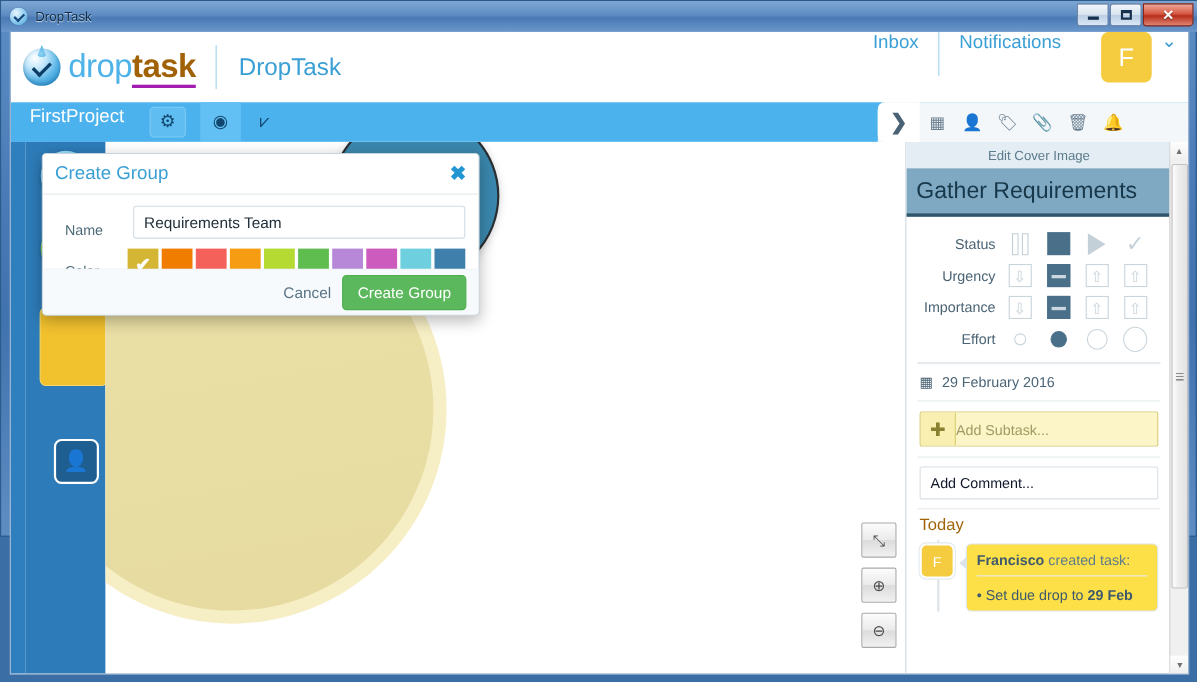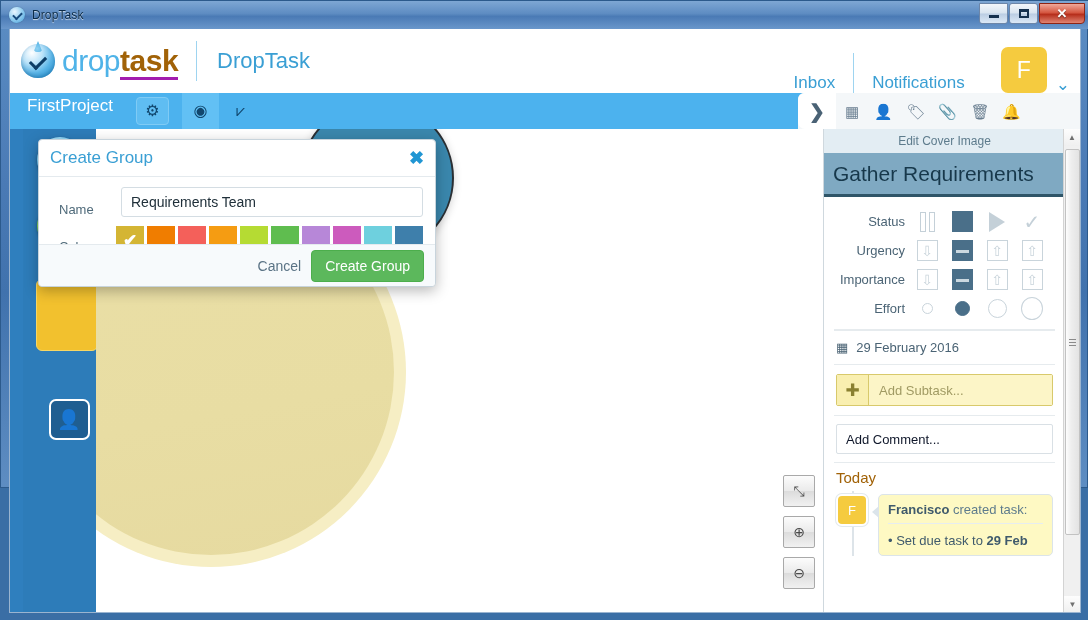--- a/index.html
+++ b/index.html
@@ -86,21 +86,21 @@
   #logo-drop::after{
     content:""; position:absolute; left:9px; top:12px; width:13px; height:7px;
     border-left: 3.5px solid #0c3d66; border-bottom: 3.5px solid #0c3d66;
     transform: rotate(-45deg);
   }
   #logo-text { margin-left: 7px; font-size: 30px; letter-spacing: -.5px; }
   #logo-drop-word { color: #4fb3e8; }
   #logo-task-word { color: #a16207; font-weight: bold; border-bottom: 3px solid #a21caf; }
   #logo-divider { width: 1px; height: 40px; background: #9ed4f0; margin: 0 20px 0 18px; }
   #page-title-top { font-size: 22px; color: #3a9fd4; }
-  #header-right { margin-left: auto; display: flex; align-items: flex-end; height: 100%; }
+  #header-right { margin-left: auto; display: flex; align-items: flex-start; height: 100%; }
   .hdr-link { font-size: 17px; color: #3a9fd4; padding: 0 18px; }
   #hdr-divider { width: 1px; height: 40px; background: #9ed4f0; }
   #avatar {
     width: 46px; height: 46px; background: #f5cb3f; border-radius: 7px;
     display: flex; align-items: center; justify-content: center;
     color: #ffffff; font-size: 23px; margin-left: 18px;
   }
   #avatar-caret {
     margin: 0 12px 0 9px; color: #3a9fd4; font-size: 17px; line-height: 1;
   }
@@ -248,40 +248,40 @@
   #date-row { padding: 9px 12px; display: flex; align-items: center; gap: 8px; font-size: 13px; color: #4b6475; }
   #cal-ico { font-size: 13px; color: #4b6475; }
 
   #subtask-row { padding: 9px 12px; }
   #subtask-box { height: 32px; display: flex; border: 1px solid #d8c96b; border-radius: 2px; overflow: hidden; }
   #subtask-plus {
     width: 32px; background: #f9efb0; display: flex; align-items: center; justify-content: center;
     color: #8a8030; font-size: 17px; border-right: 1px solid #d8c96b;
   }
   #subtask-input { flex: 1; background: #fcf5c7; display: flex; align-items: center;
-    padding-left: 10px; font-size: 13px; color: #a09a63; }
+    font-size: 13px; color: #a09a63; }
 
   #comment-row { padding: 8px 12px; }
   #comment-box {
     height: 30px; border: 1px solid #d9e0e5; border-radius: 2px;
     display: flex; align-items: center; padding-left: 9px; font-size: 13px; color: #0f172a;
   }
 
   #feed { padding: 6px 12px 0 12px; position: relative; }
   #feed-today { font-size: 15px; color: #a16207; margin-bottom: 6px; }
   #feed-line { position: absolute; left: 28px; top: 28px; bottom: 0; width: 2px; background: #dde4e9; }
   #feed-item { display: flex; align-items: flex-start; margin-top: 8px; position: relative; }
   #feed-avatar {
     width: 32px; height: 32px; background: #f5cb3f; border: 2px solid #fff;
     box-shadow: 0 0 0 1px #e3e9ed; border-radius: 6px; flex: none;
     display: flex; align-items: center; justify-content: center; color: #fff; font-size: 13px;
   }
   #feed-bubble {
     margin-left: 10px; flex: 1; border: 1px solid #dbe4ea; border-radius: 5px;
-    background: #fef9c3; padding: 7px 9px; position: relative; min-height: 60px;
+    background: #fde047; padding: 7px 9px; position: relative; min-height: 60px;
   }
   #feed-bubble::before{
     content:""; position:absolute; left:-7px; top:11px; width:0;height:0;
     border-right:7px solid #dbe4ea; border-top:6px solid transparent; border-bottom:6px solid transparent;
   }
   #feed-head { font-size: 13px; color: #5d7b8c; padding-bottom: 6px; border-bottom: 1px solid #e6edf1; }
   #feed-head b { color: #3f5a6c; }
   #feed-detail { font-size: 13px; color: #3f5a6c; margin-top: 9px; }
   #feed-detail b { font-weight: bold; }
 
@@ -582,21 +582,21 @@
       </div>
       <div class="divider"></div>
 
       <div id="feed">
         <div id="feed-today">Today</div>
         <div id="feed-line"></div>
         <div id="feed-item">
           <div id="feed-avatar">F</div>
           <div id="feed-bubble">
             <div id="feed-head"><b>Francisco</b><span> created task:</span></div>
-            <div id="feed-detail"><span>• Set due task to </span><b>29 Feb</b></div>
+            <div id="feed-detail"><span>• Set due drop to </span><b>29 Feb</b></div>
           </div>
         </div>
       </div>
     </div>
 
     <div id="vscroll">
       <div class="sb-arrow">▲</div>
       <div id="sb-thumb">
         <div id="sb-grip"></div>
       </div>

